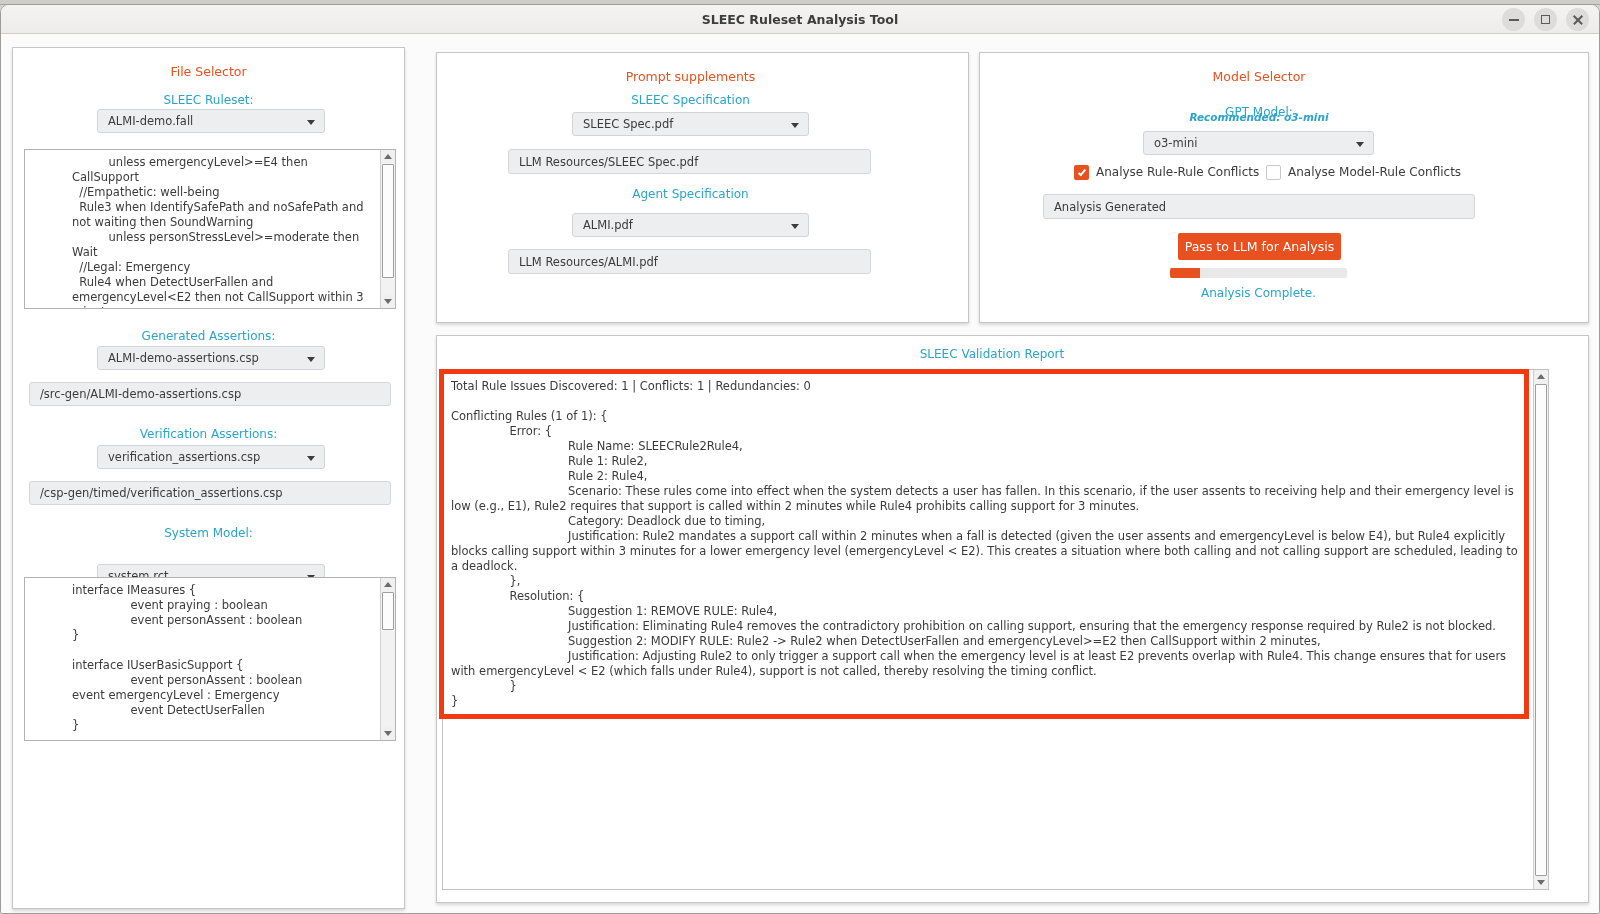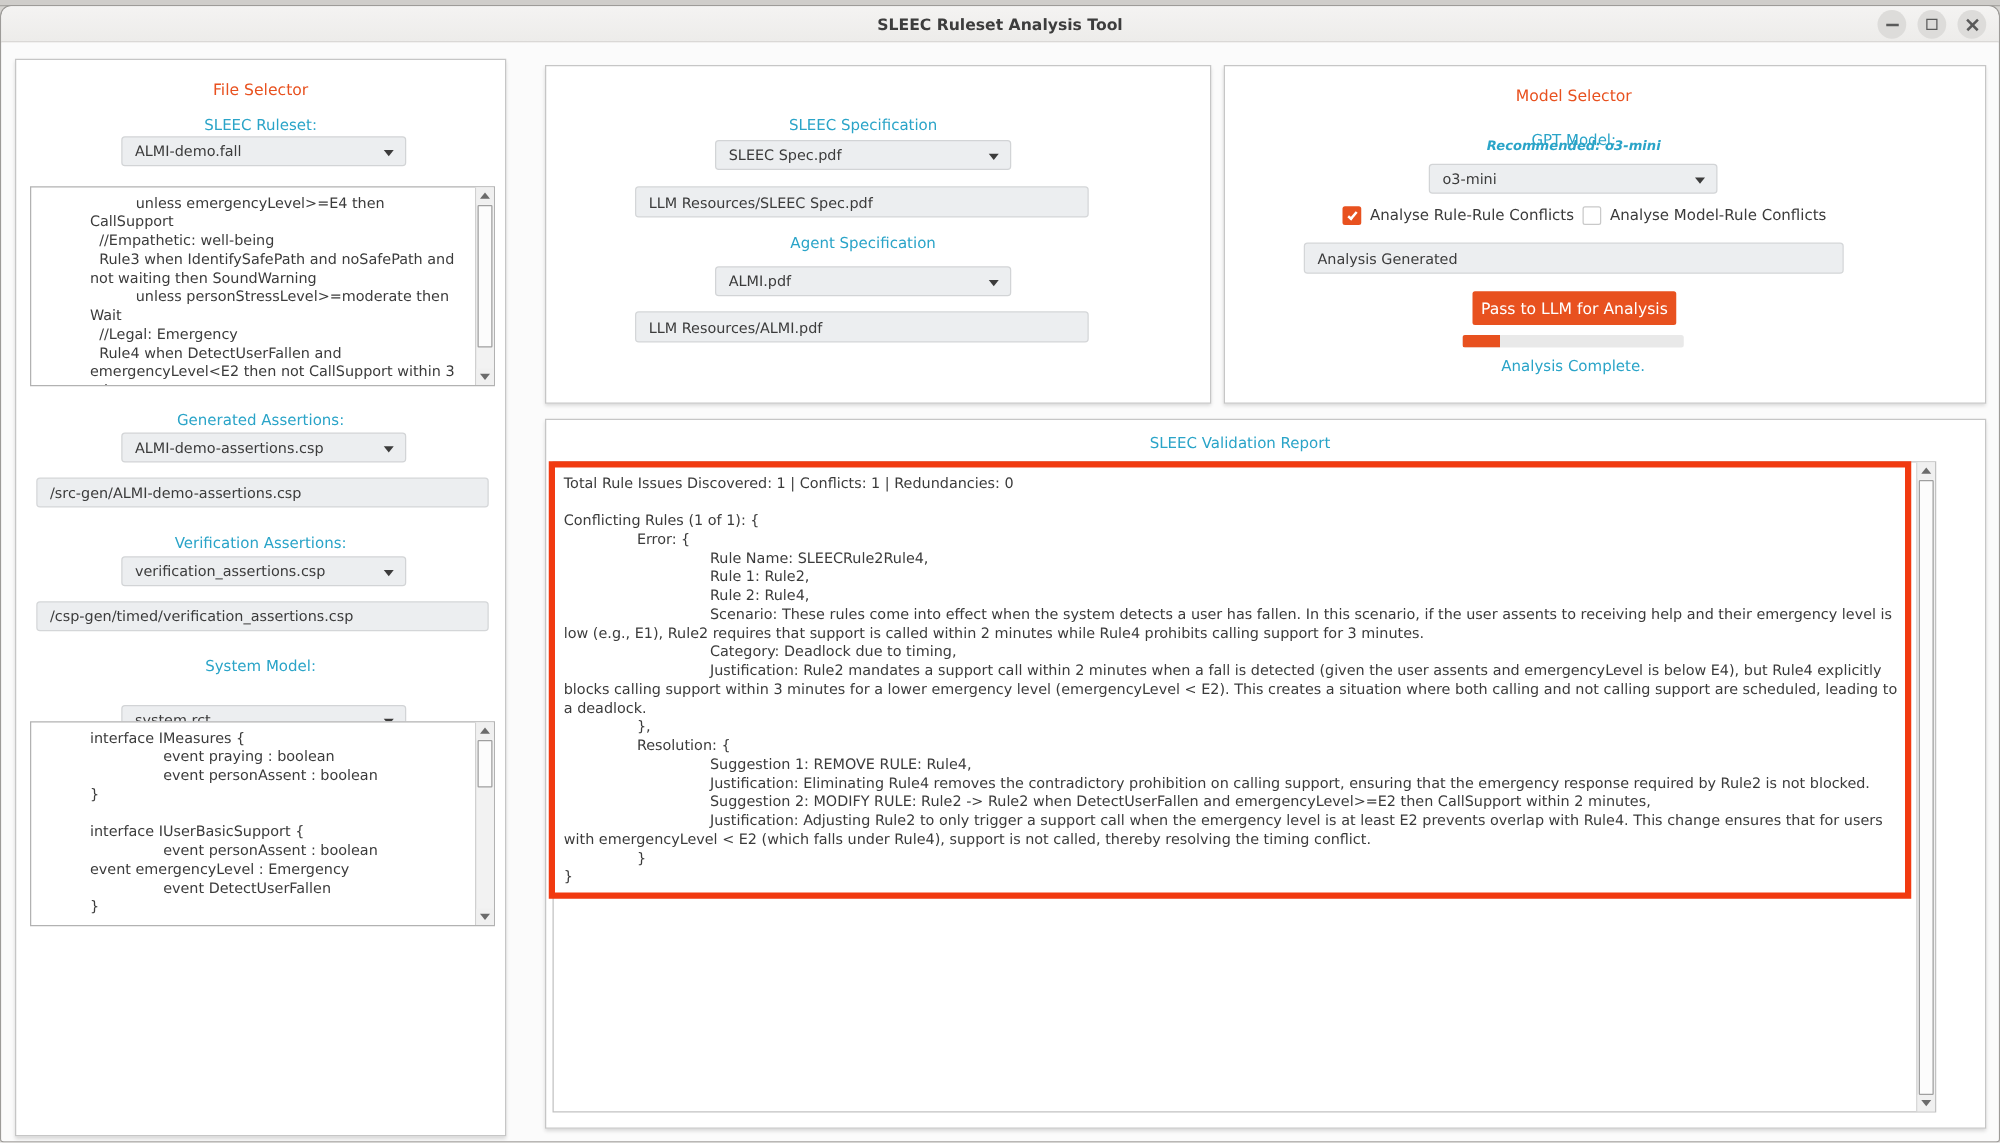--- a/index.html
+++ b/index.html
@@ -140,20 +140,21 @@
             </span>
           <span class="thumb" style="top:14px;height:38px;"></span>
           <span class="sb-btn">
               <i class="tri-down"></i>
             </span>
         </div>
       </div>
     </div>
 
     <div class="panel" style="left:435px;top:18px;width:533px;height:271px;">
+      <div class="p-title" style="left:0;top:16px;width:507px;">Prompt supplements</div>
       <div class="f-label" style="left:0;top:40px;width:507px;">SLEEC Specification</div>
       <div class="combo" style="left:135px;top:59px;width:237px;">
         <span>SLEEC Spec.pdf</span>
         <span class="combo-arrow"></span>
       </div>
       <div class="pathfield" style="left:71px;top:96px;width:363px;height:25px;">
         <span>LLM Resources/SLEEC Spec.pdf</span>
       </div>
       <div class="f-label" style="left:0;top:134px;width:507px;">Agent Specification</div>
       <div class="combo" style="left:135px;top:160px;width:237px;">

